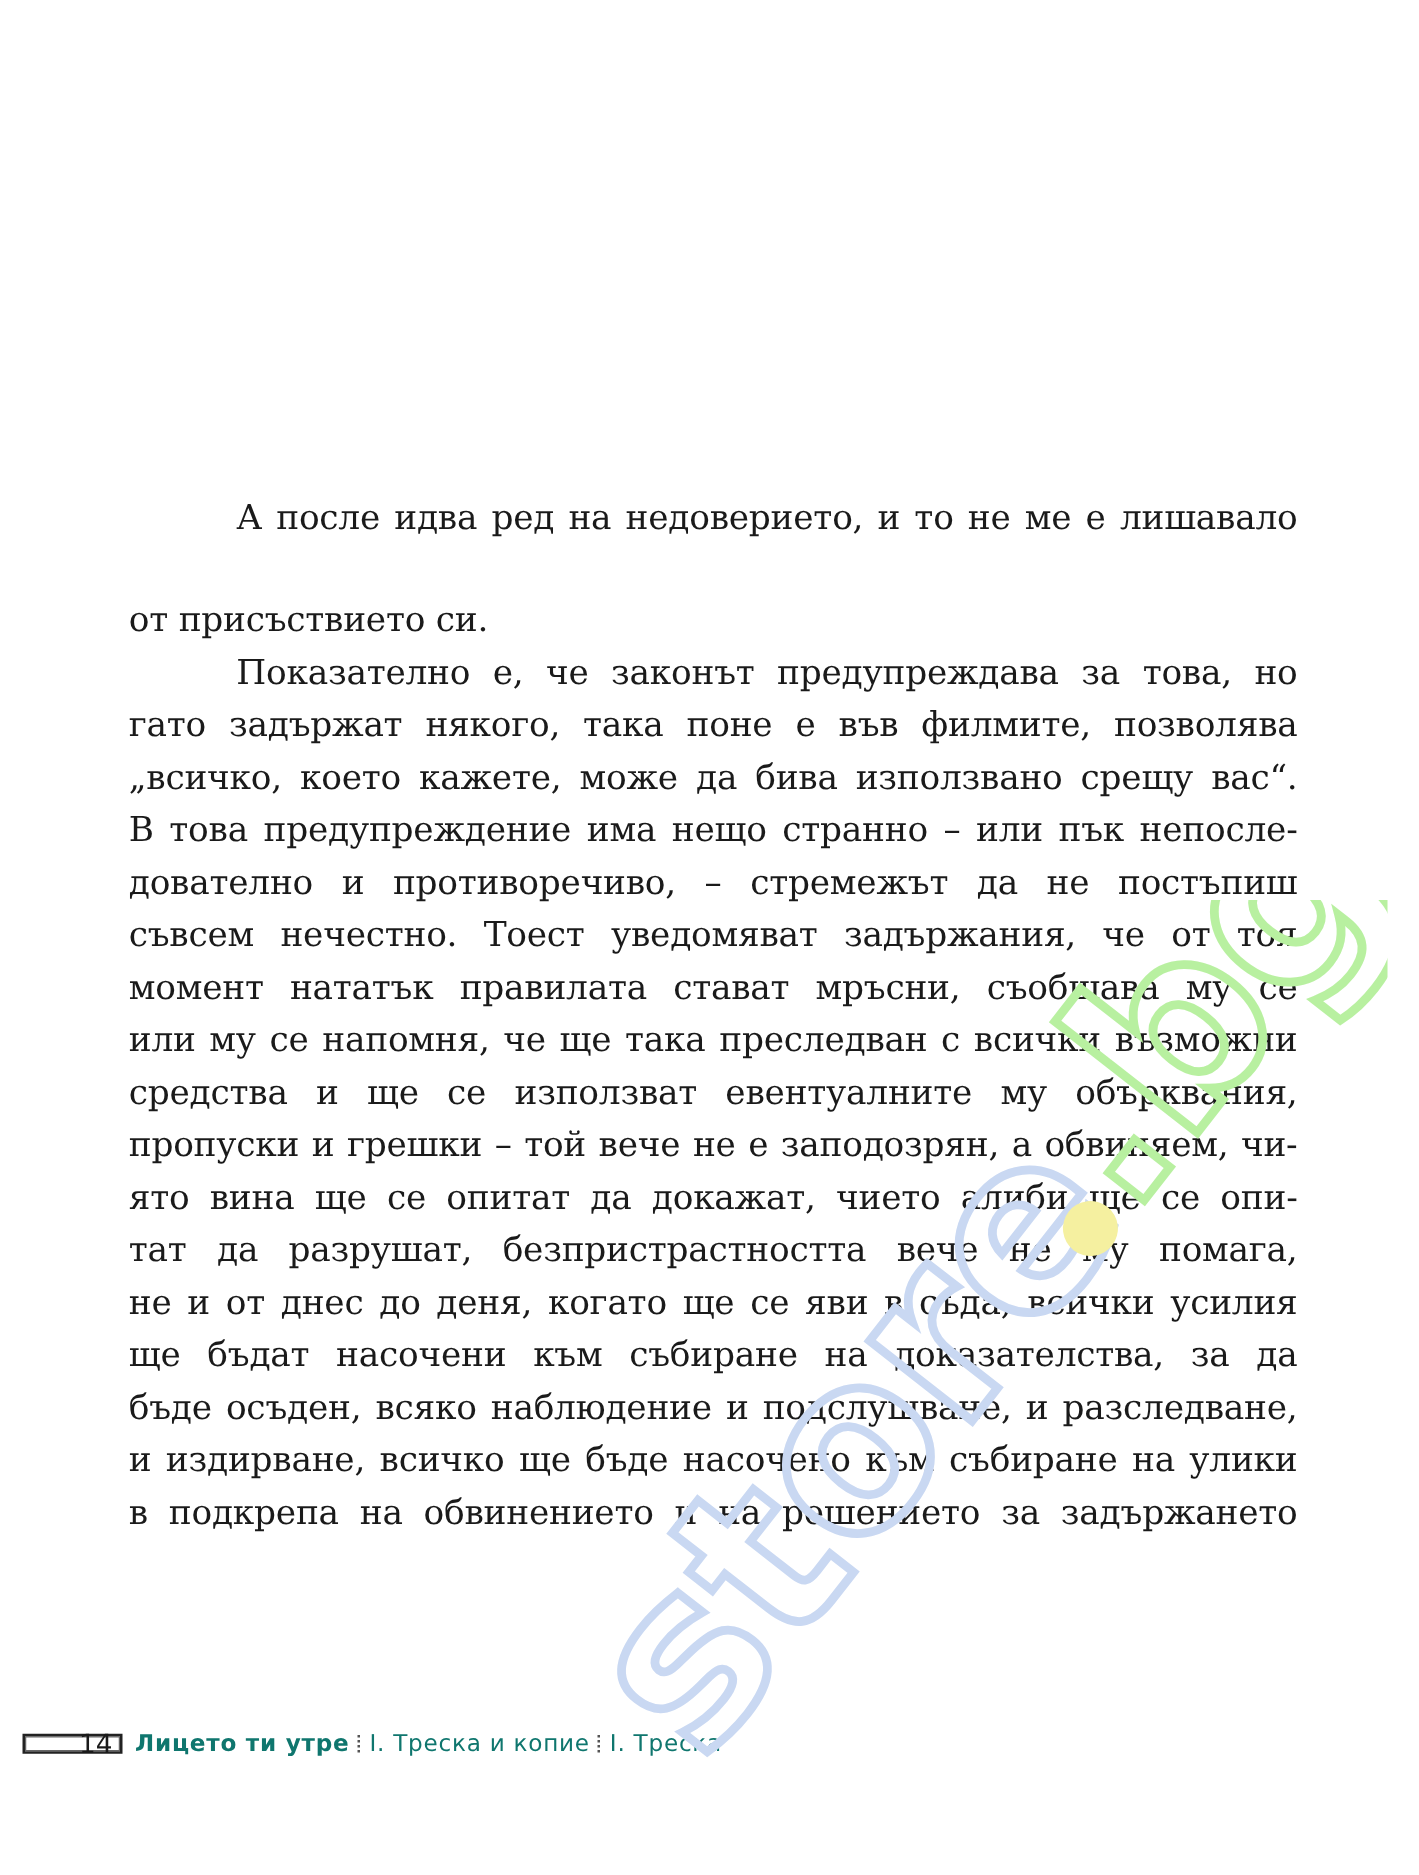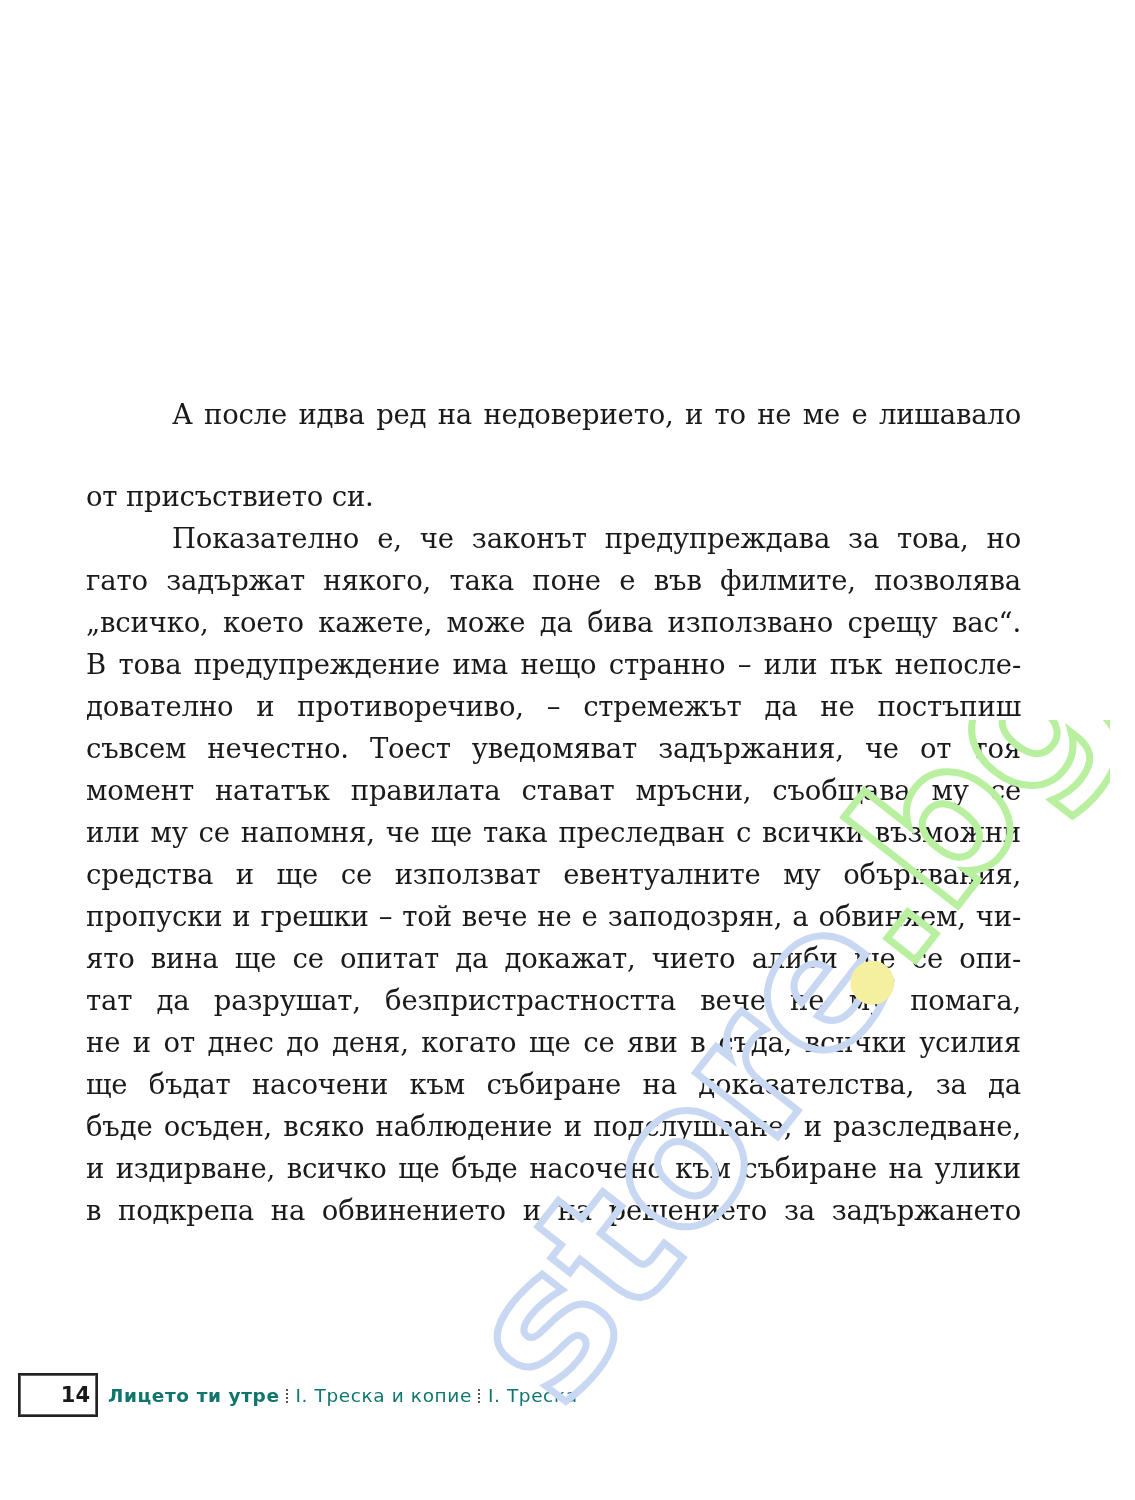--- a/index.html
+++ b/index.html
@@ -3,40 +3,40 @@
 <meta charset="utf-8">
 <style>
   html, body { margin: 0; padding: 0; }
   body {
     width: 1135px; height: 1500px; background: #ffffff;
     position: relative; overflow: hidden;
     font-family: "DejaVu Serif", "Liberation Serif", serif;
     color: #1a1a1a;
   }
   .page-text {
-    position: absolute; left: 86px; top: 393px; width: 935px;
+    position: absolute; left: 103px; top: 393px; width: 935px;
   }
   .line {
     display: block; height: 42px; line-height: 42px;
     font-size: 27.5px; white-space: nowrap;
     text-align: justify; text-align-last: justify;
     letter-spacing: -0.2px;
   }
   .line.indent { padding-left: 86px; }
   .line.last { text-align-last: left; margin-top: 40px; }
   .footer {
     position: absolute; left: 18px; top: 1378px; height: 34px;
     display: flex; align-items: center;
   }
   .page-box {
-    width: 80px; height: 44px; border: 2px solid #222;
+    width: 80px; height: 16px; border: 2px solid #222;
     box-shadow: inset 0 0 0 1px #666;
     display: flex; align-items: center; justify-content: flex-end;
     padding-right: 6px; box-sizing: border-box;
-    font-family: "DejaVu Sans", sans-serif; font-weight: bold; font-size: 21px;
+    font-family: "DejaVu Sans", sans-serif; font-weight: normal; font-size: 21px;
   }
   .running-title {
     margin-left: 10px;
     font-family: "DejaVu Sans", sans-serif; font-size: 18.5px; letter-spacing: 0.6px;
     color: #0f766e;
   }
   .running-title .bold { font-weight: bold; }
   .sep { display: inline-block; width: 2px; height: 14px; border-left: 2px dotted #555; margin: 0 6px; vertical-align: -1px; }
   .watermark {
     position: absolute; left: 350px; top: 720px; width: 760px; height: 760px;

